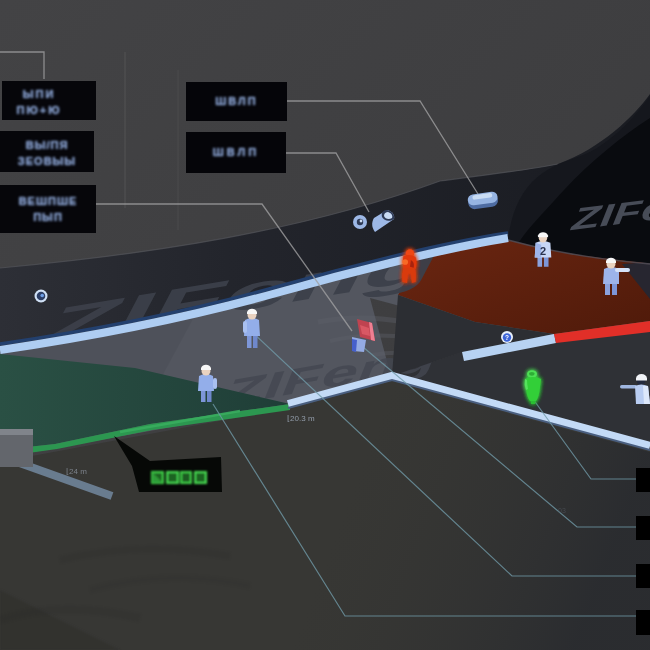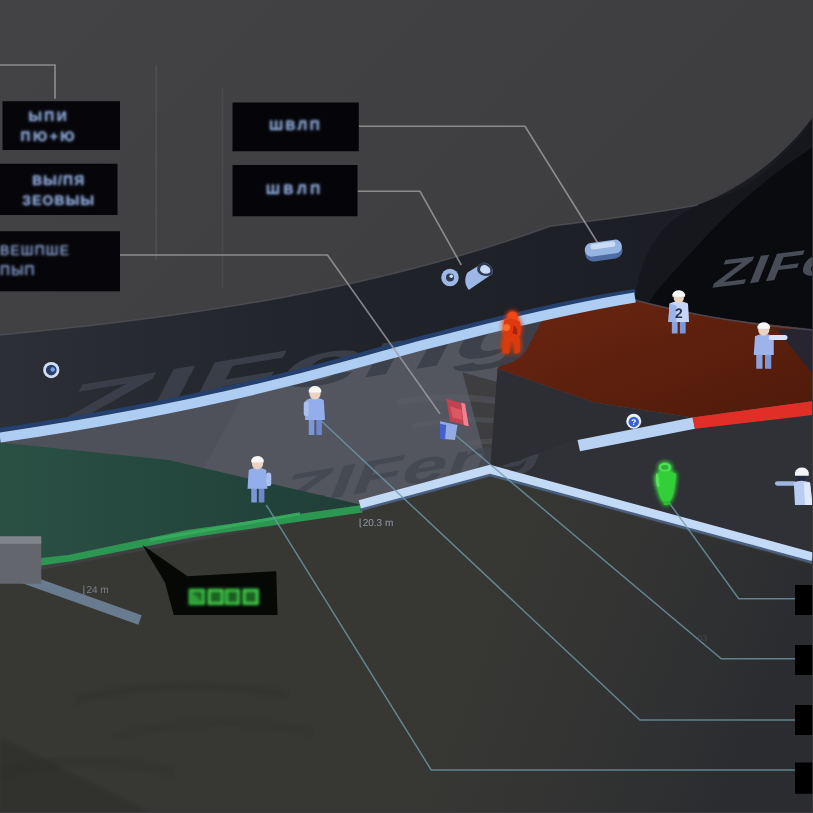--- a/index.html
+++ b/index.html
@@ -153,21 +153,21 @@
 </svg>
 
 
 <div style="position:absolute;left:2px;top:81px;width:94px;height:39px;background:#06060a;"></div>
 <div style="position:absolute;left:0px;top:131px;width:94px;height:41px;background:#06060a;"></div>
 <div style="position:absolute;left:0px;top:185px;width:96px;height:48px;background:#06060a;"></div>
 <div style="position:absolute;left:186px;top:82px;width:101px;height:39px;background:#050509;"></div>
 <div style="position:absolute;left:186px;top:132px;width:100px;height:41px;background:#050509;"></div>
 <div class="glyph" style="position:absolute;left:2px;top:86px;width:74px;text-align:center;color:#8ba3cf;font-weight:bold;font-size:11px;line-height:16px;letter-spacing:2px;filter:blur(0.8px);text-shadow:0 0 2px rgba(130,160,220,0.7);">ЫПИ<br>ПЮ+Ю</div>
 <div class="glyph" style="position:absolute;left:0px;top:137px;width:94px;text-align:center;color:#8ba3cf;font-weight:bold;font-size:11px;line-height:16px;letter-spacing:1px;filter:blur(0.8px);text-shadow:0 0 2px rgba(130,160,220,0.7);">ВЫ/ПЯ<br>ЗЕОВЫЫ</div>
-<div class="glyph" style="position:absolute;left:0px;top:193px;width:96px;text-align:left;color:#8ba3cf;font-weight:normal;font-size:11px;line-height:16px;letter-spacing:1px;filter:blur(0.8px);text-shadow:0 0 2px rgba(130,160,220,0.7);">ВЕШПШЕ<br>ПЫП</div>
+<div class="glyph" style="position:absolute;left:0px;top:193px;width:96px;text-align:center;color:#8ba3cf;font-weight:bold;font-size:11px;line-height:16px;letter-spacing:1px;filter:blur(0.8px);text-shadow:0 0 2px rgba(130,160,220,0.7);">ВЕШПШЕ<br>ПЫП</div>
 <div class="glyph" style="position:absolute;left:186px;top:95px;width:101px;text-align:center;color:#8ba3cf;font-weight:bold;font-size:11px;letter-spacing:2px;filter:blur(0.8px);text-shadow:0 0 2px rgba(130,160,220,0.7);">ШВЛП</div>
 <div class="glyph" style="position:absolute;left:186px;top:146px;width:100px;text-align:center;color:#8ba3cf;font-weight:bold;font-size:11px;letter-spacing:3px;filter:blur(0.8px);text-shadow:0 0 2px rgba(130,160,220,0.7);">ШВЛП</div>
 
 <svg width="650" height="650" viewBox="0 0 650 650" style="position:absolute;left:0;top:0;">
 <defs>
   <filter id="glow2" x="-150%" y="-150%" width="400%" height="400%">
     <feGaussianBlur stdDeviation="3.5" result="b"></feGaussianBlur>
     <feMerge>
             <feMergeNode in="b"></feMergeNode>
             <feMergeNode in="b"></feMergeNode>

